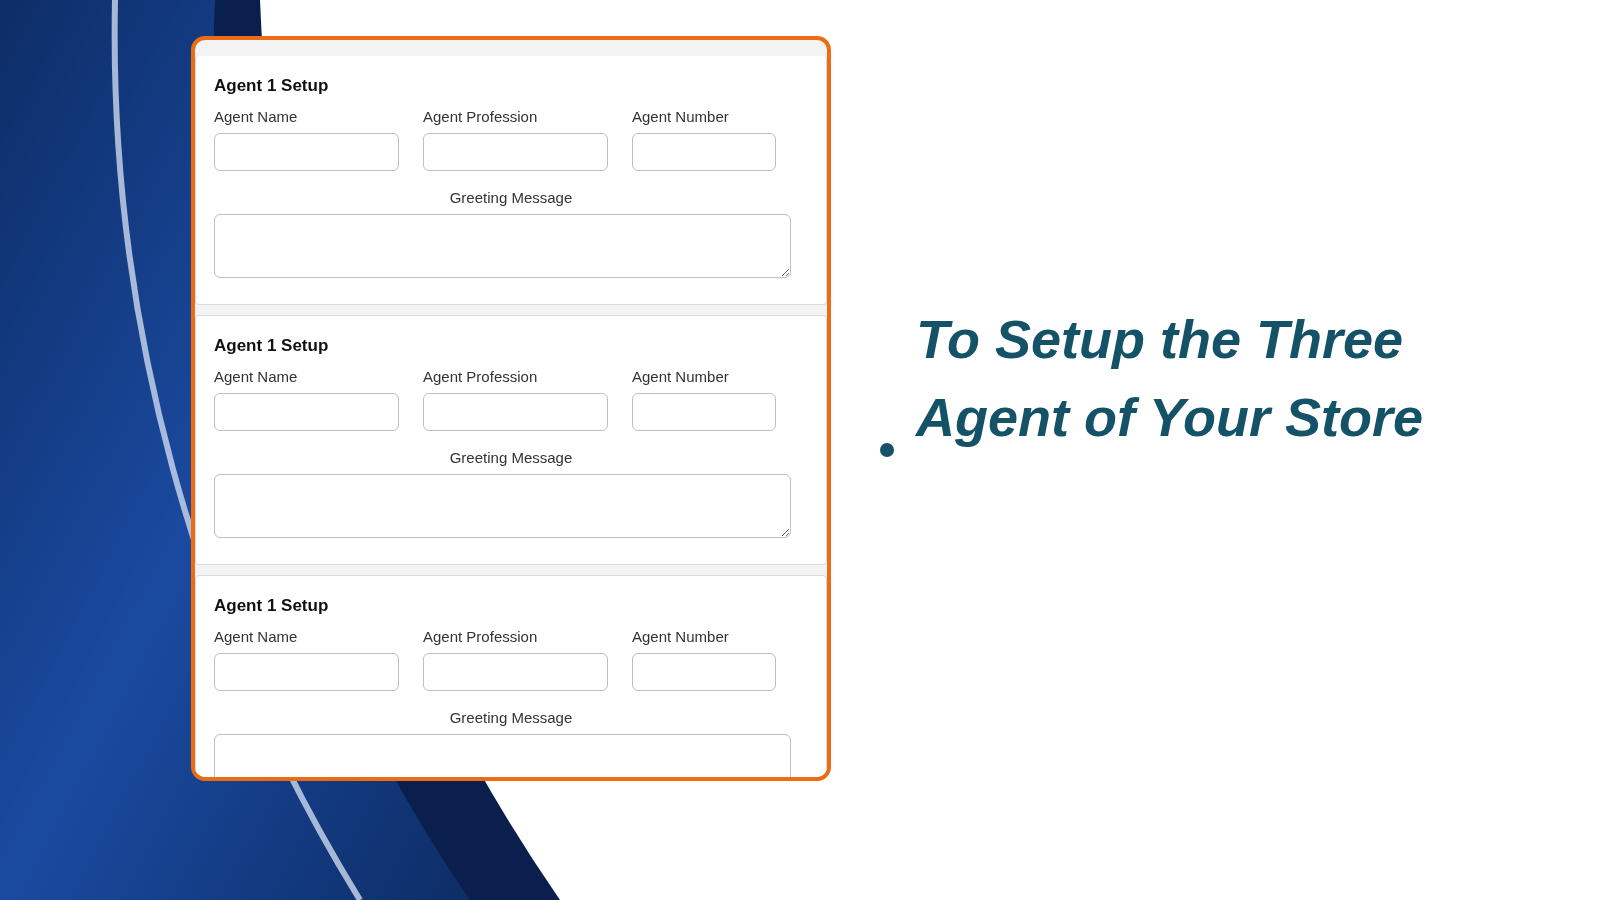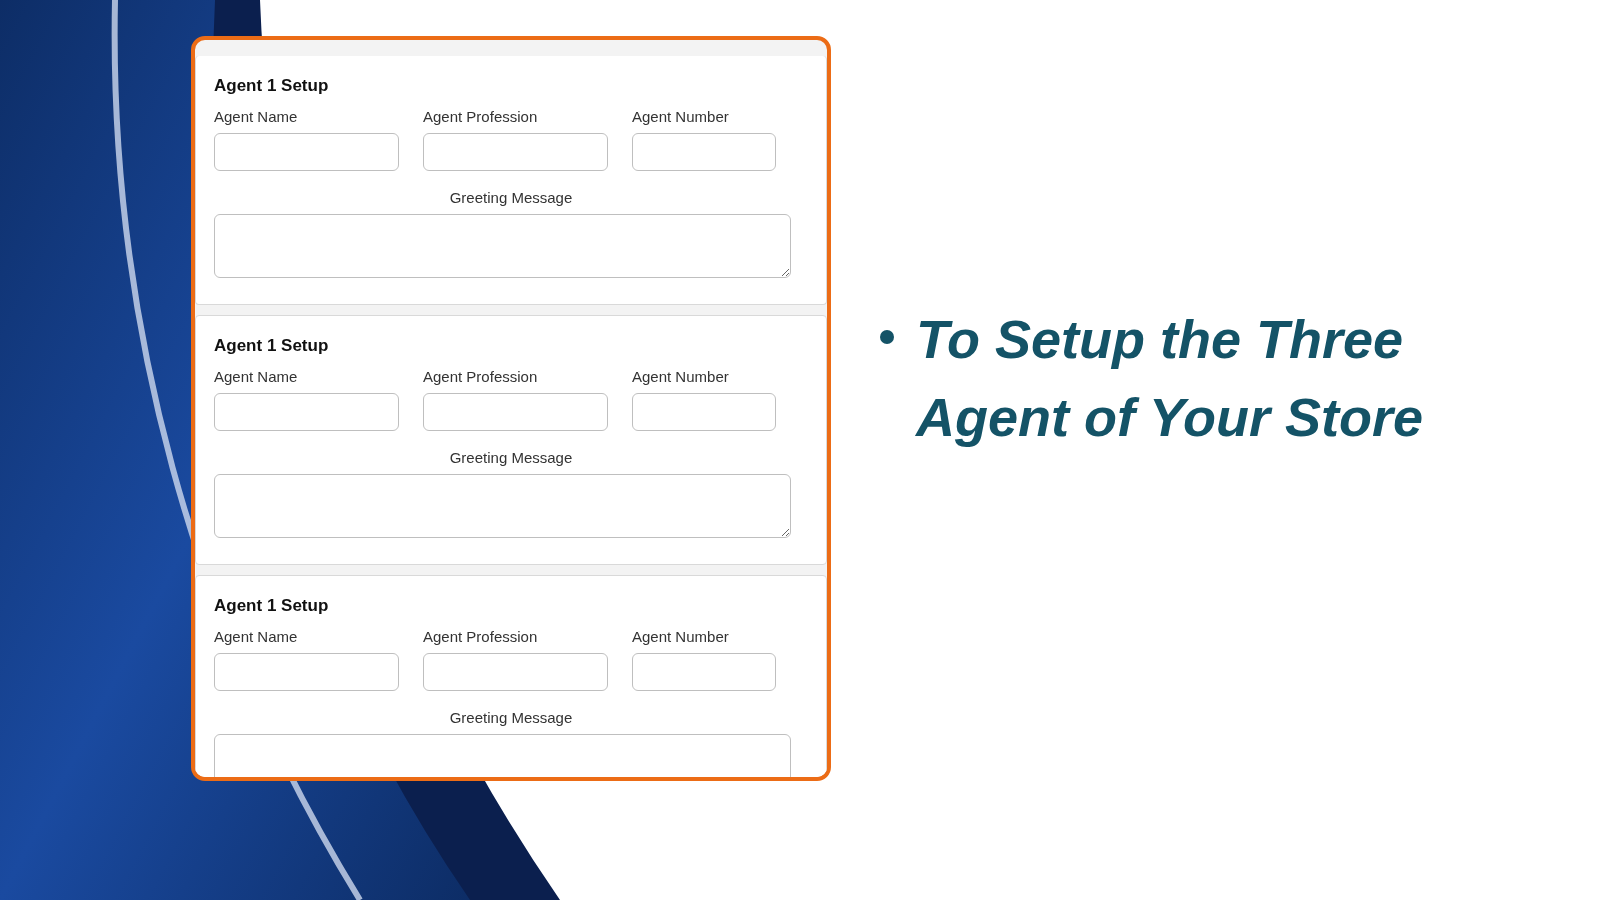--- a/index.html
+++ b/index.html
@@ -16,21 +16,21 @@
   .field{display:flex;flex-direction:column;}
   .field-label{font-size:15px;color:#333;margin-bottom:8px;}
   .inp{height:38px;border:1px solid #bfbfbf;border-radius:6px;background:#fff;padding:4px 8px;font-size:15px;box-sizing:border-box;}
   .w-name{width:185px;}
   .w-prof{width:185px;}
   .w-num{width:144px;}
   .greet-label{font-size:15px;color:#333;margin:18px 0 8px 0;text-align:center;}
   .ta{width:577px;height:64px;border:1px solid #bfbfbf;border-radius:6px;background:#fff;resize:both;box-sizing:border-box;padding:6px 8px;font-size:15px;font-family:inherit;}
   
   .bullet-wrap{position:absolute;left:880px;top:300px;width:680px;z-index:2;}
-  .bullet{display:flex;align-items:flex-start;}
+  .bullet{display:flex;align-items:flex-end;}
   .dot{width:14px;height:14px;border-radius:50%;background:#145367;margin:30px 22px 0 0;flex:none;}
   .btxt{font-style:italic;font-weight:800;color:#145367;font-size:54px;line-height:1.45;
         font-family:"Segoe UI",Arial,sans-serif;}
 </style>
 </head>
 <body>
 
 <div class="stage">
   <svg class="blue-bg" viewBox="0 0 1600 900" preserveAspectRatio="none">
     <defs>

